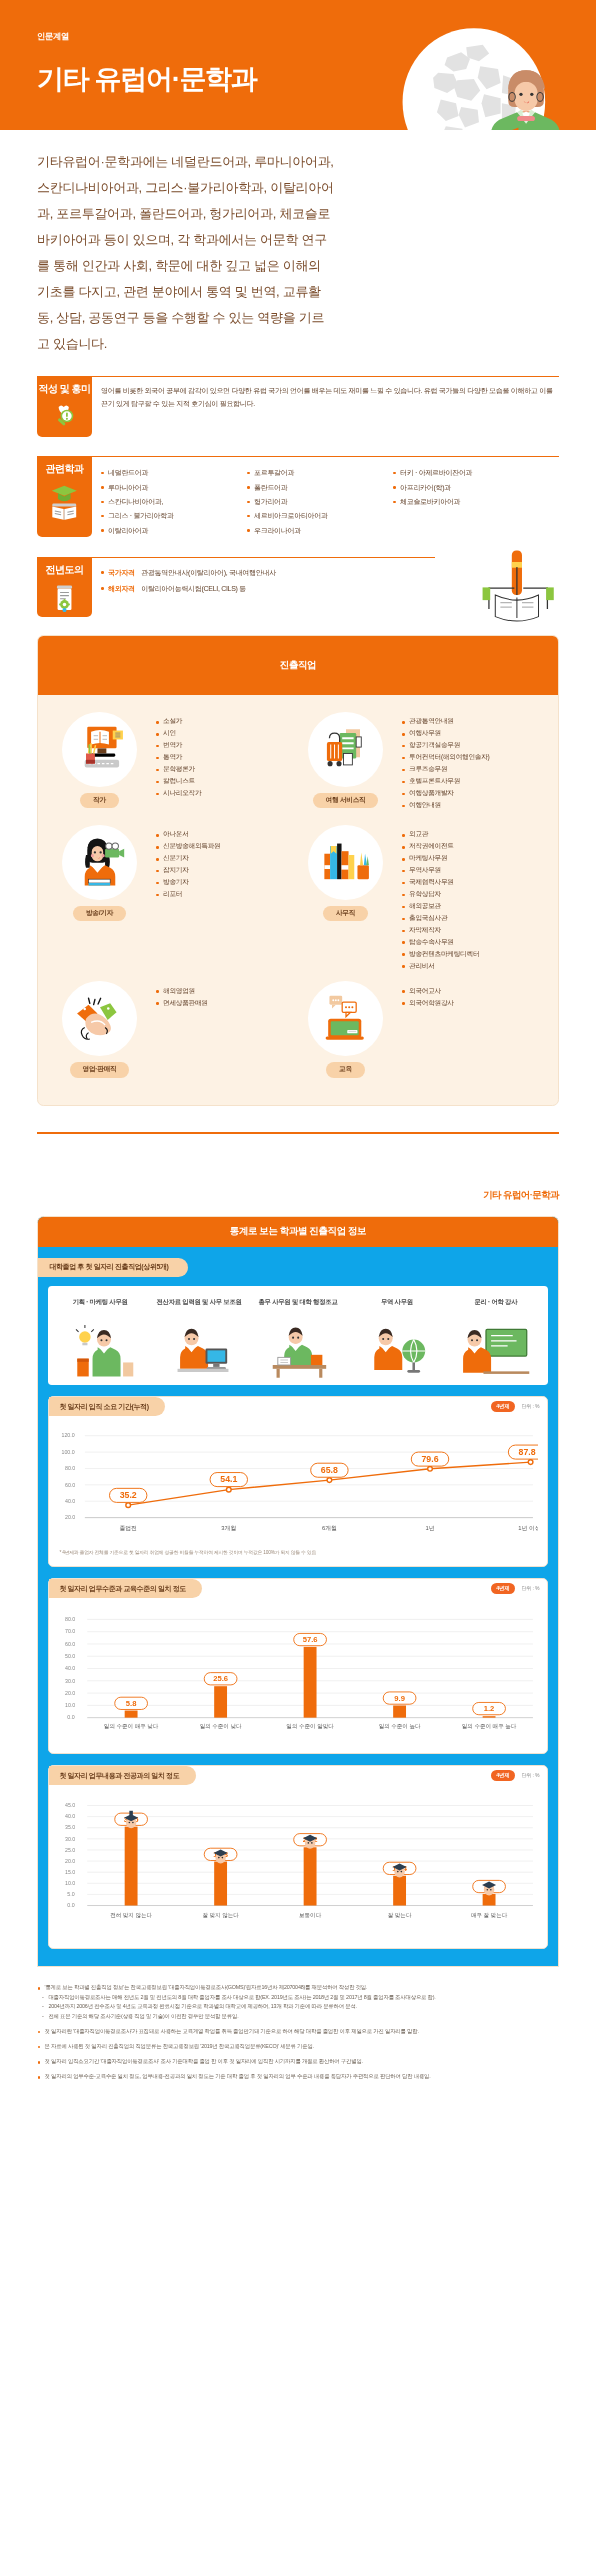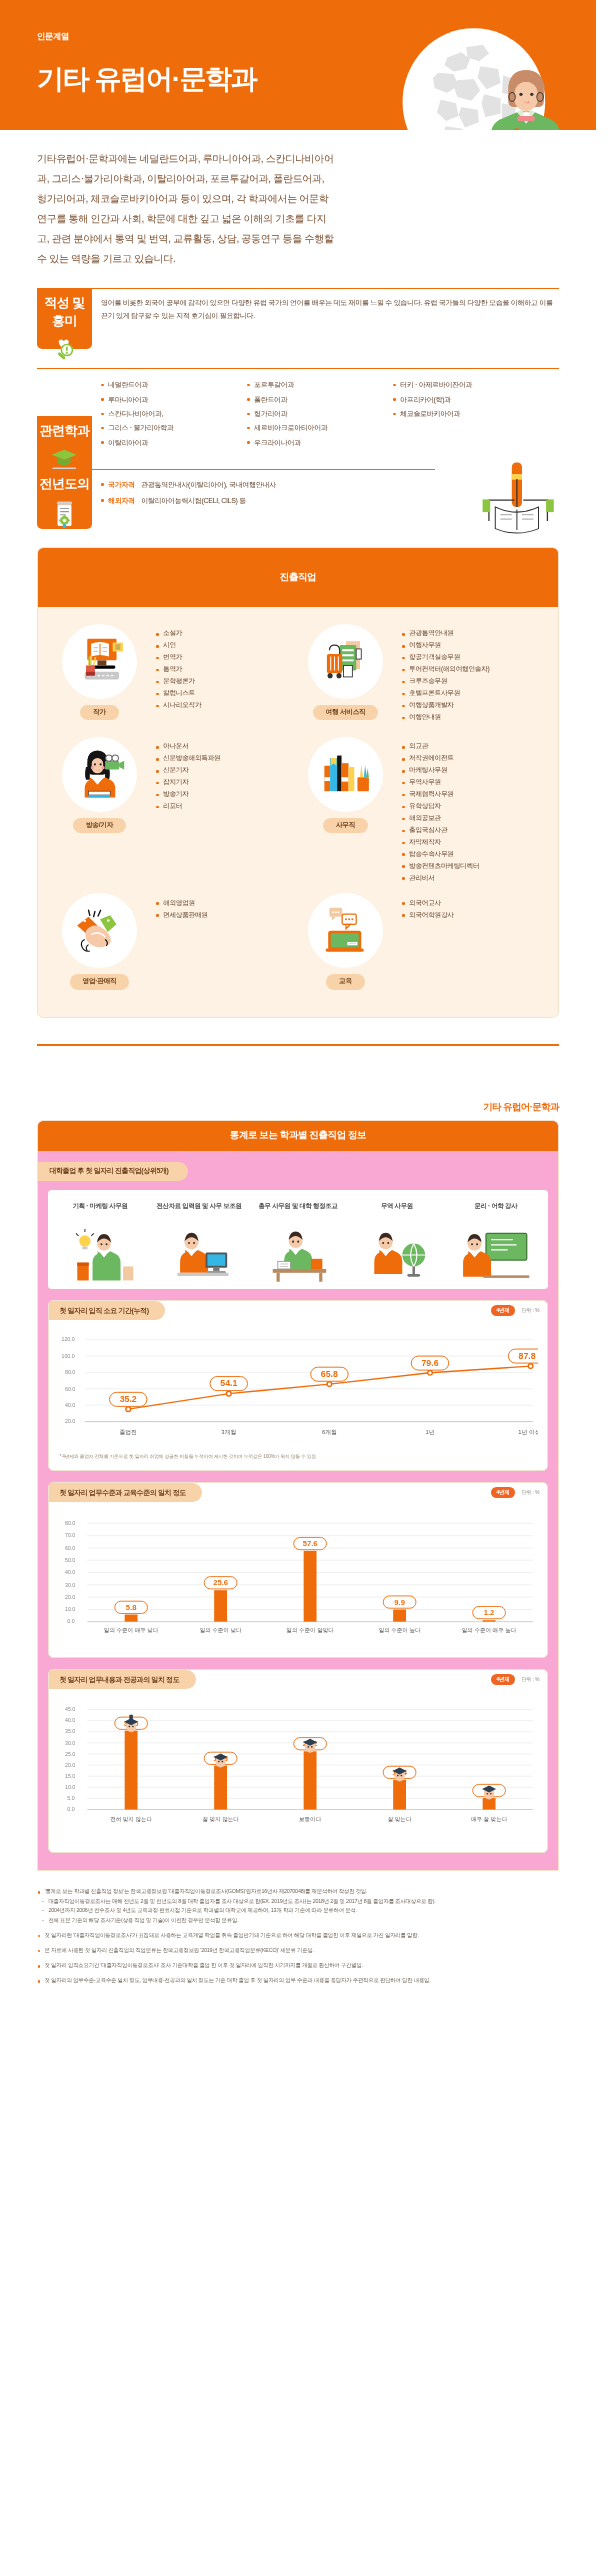--- a/index.html
+++ b/index.html
@@ -39,21 +39,21 @@
     right: 33px; top: 28px;
     width: 191px; height: 148px;
   }
 
   
   .intro {
     padding: 19px 37px 5.1px 37px;
     position: relative;
   }
   .intro p {
-    font-size: 10px;
+    font-size: 13px;
     line-height: 2.0;
     color: #7a4b2a;
     letter-spacing: -0.3px;
     max-width: 299px;
   }
 
   
   .info-wrap { padding: 14px 37px 0 37px; }
   .info-block {
     position: relative;
@@ -70,21 +70,21 @@
     left: 0; top: 0;
     width: 55px;
     background: #ef6c0b;
     border-radius: 0 0 5.1px 5.1px;
     color: #fff;
     text-align: center;
     padding-top: 6.4px;
     padding-bottom: 5.1px;
   }
   .info-tab .tab-label {
-    font-size: 13px;
+    font-size: 10px;
     font-weight: 800;
     letter-spacing: -0.5px;
     display: block;
   }
   .info-tab .tab-icon { display:block; margin: 5.1px auto 1.3px auto; }
   .info-body {
     margin-left: 64px;
     padding-top: 7.6px;
     min-height: 38px;
   }
@@ -197,24 +197,24 @@
   .stats-deptname {
     margin: 0 37px;
     text-align: right;
     color: #ef6c0b;
     font-size: 9.5px;
     font-weight: 800;
     letter-spacing: -0.6px;
     padding: 55px 0 6.4px 0;
   }
   .stats-panel {
-    margin: 0 37px;
+    margin: 8px 37px;
     border-radius: 6.4px 6.4px 0 0;
     overflow: hidden;
-    background: #f9a8d4;
+    background: #0ea5e9;
     border: 0.6px solid #f5e2cb;
   }
   .stats-head {
     background: #ef6c0b;
     color: #fff;
     text-align: center;
     font-size: 9.5px;
     font-weight: 800;
     letter-spacing: -0.4px;
     padding: 8.3px 0;
@@ -401,21 +401,21 @@
           <rect x="10" y="29" width="14" height="4.6" rx="2.3" transform="rotate(42 17 31)" fill="#8cc63f"></rect>
         </svg>
       </div>
       <div class="info-body">
         <p>영어를 비롯한 외국어 공부에 감각이 있으면 다양한 유럽 국가의 언어를 배우는 데도 재미를 느낄 수 있습니다. 유럽 국가들의 다양한 모습을 이해하고 이를 끈기 있게 탐구할 수 있는 지적 호기심이 필요합니다.</p>
       </div>
     </div>
 
     <div class="info-block" style="min-height:87px;">
       <div class="topline"></div>
-      <div class="info-tab" style="height:81px;margin-top:48px;">
+      <div class="info-tab" style="height:81px;">
         <span class="tab-label">관련학과</span>
         <svg class="tab-icon" width="30.5" height="39" viewBox="0 0 48 62">
           <path d="M4 14 L24 6 L44 14 L24 22 Z" fill="#8cc63f"></path>
           <path d="M14 18 L14 27 q10 7 20 0 L34 18 L24 23 Z" fill="#6fae33"></path>
           <rect x="5" y="34" width="38" height="5" rx="2" fill="#cfcfcf"></rect>
           <path d="M5 39 L23 43 L23 60 L5 56 Z" fill="#ffffff"></path>
           <path d="M43 39 L25 43 L25 60 L43 56 Z" fill="#ffffff"></path>
           <path d="M23 43 L25 43 L25 60 L23 60 Z" fill="#d8d8d8"></path>
           <path d="M9 46 l10 2 M9 50 l10 2 M29 48 l10 -2 M29 52 l10 -2" stroke="#9a9a9a" stroke-width="1.6"></path>
         </svg>

